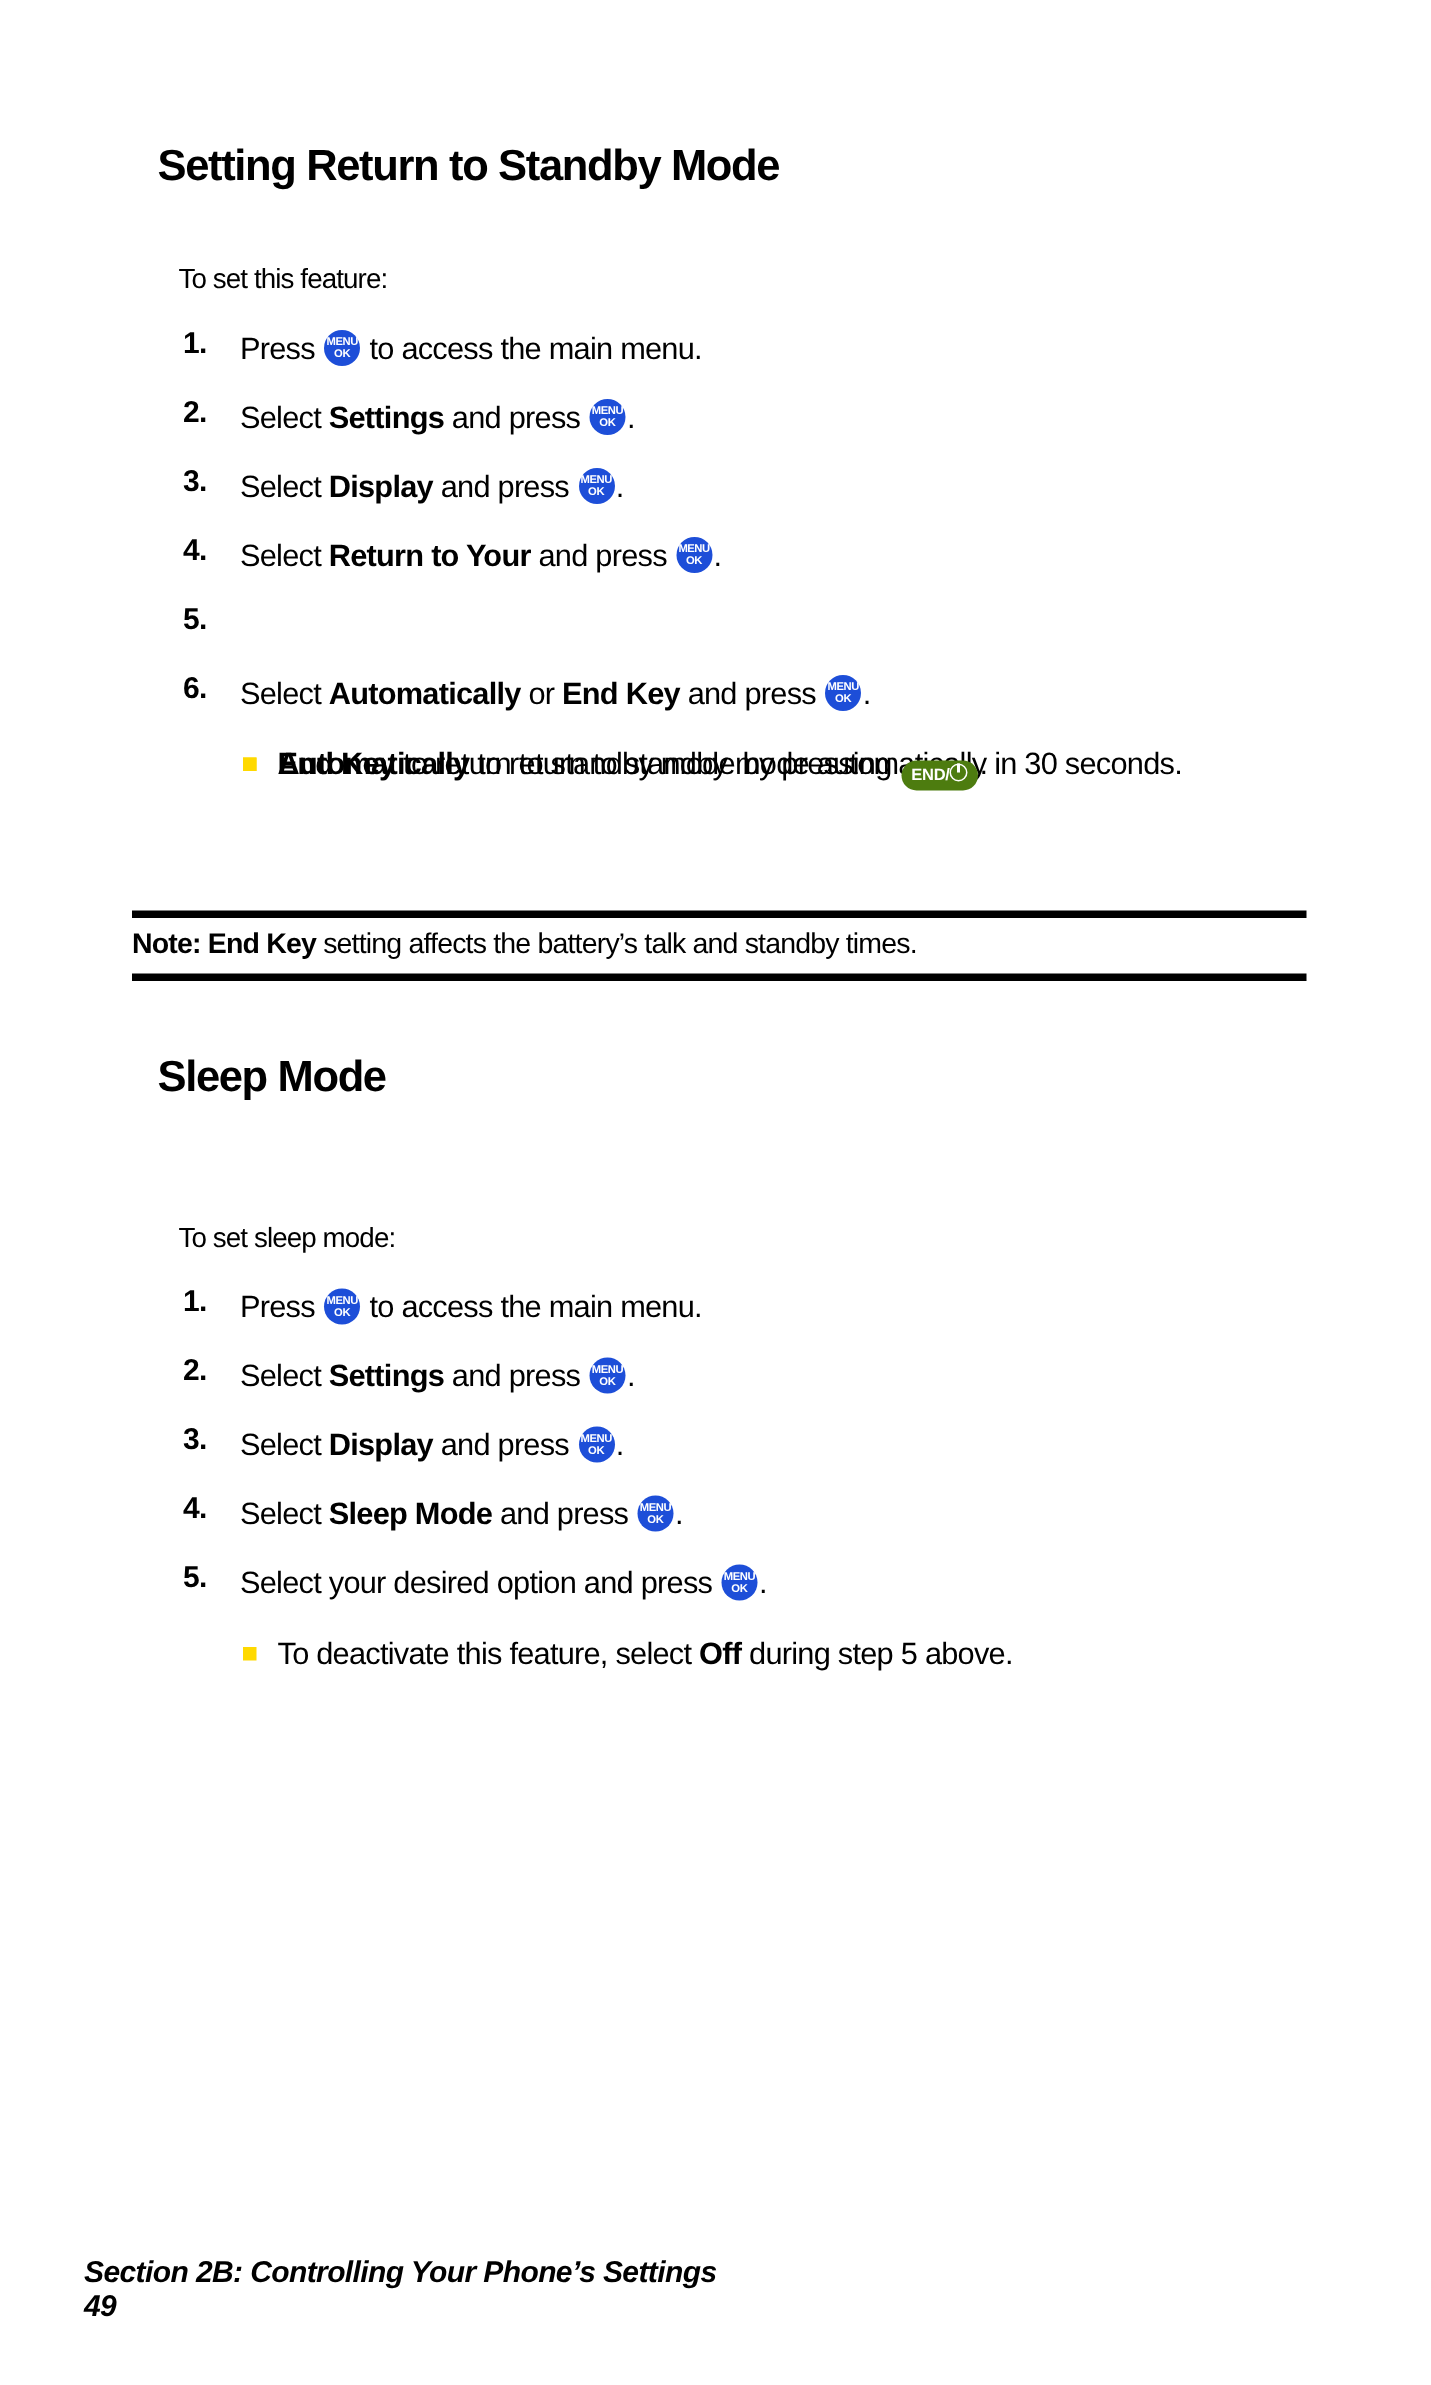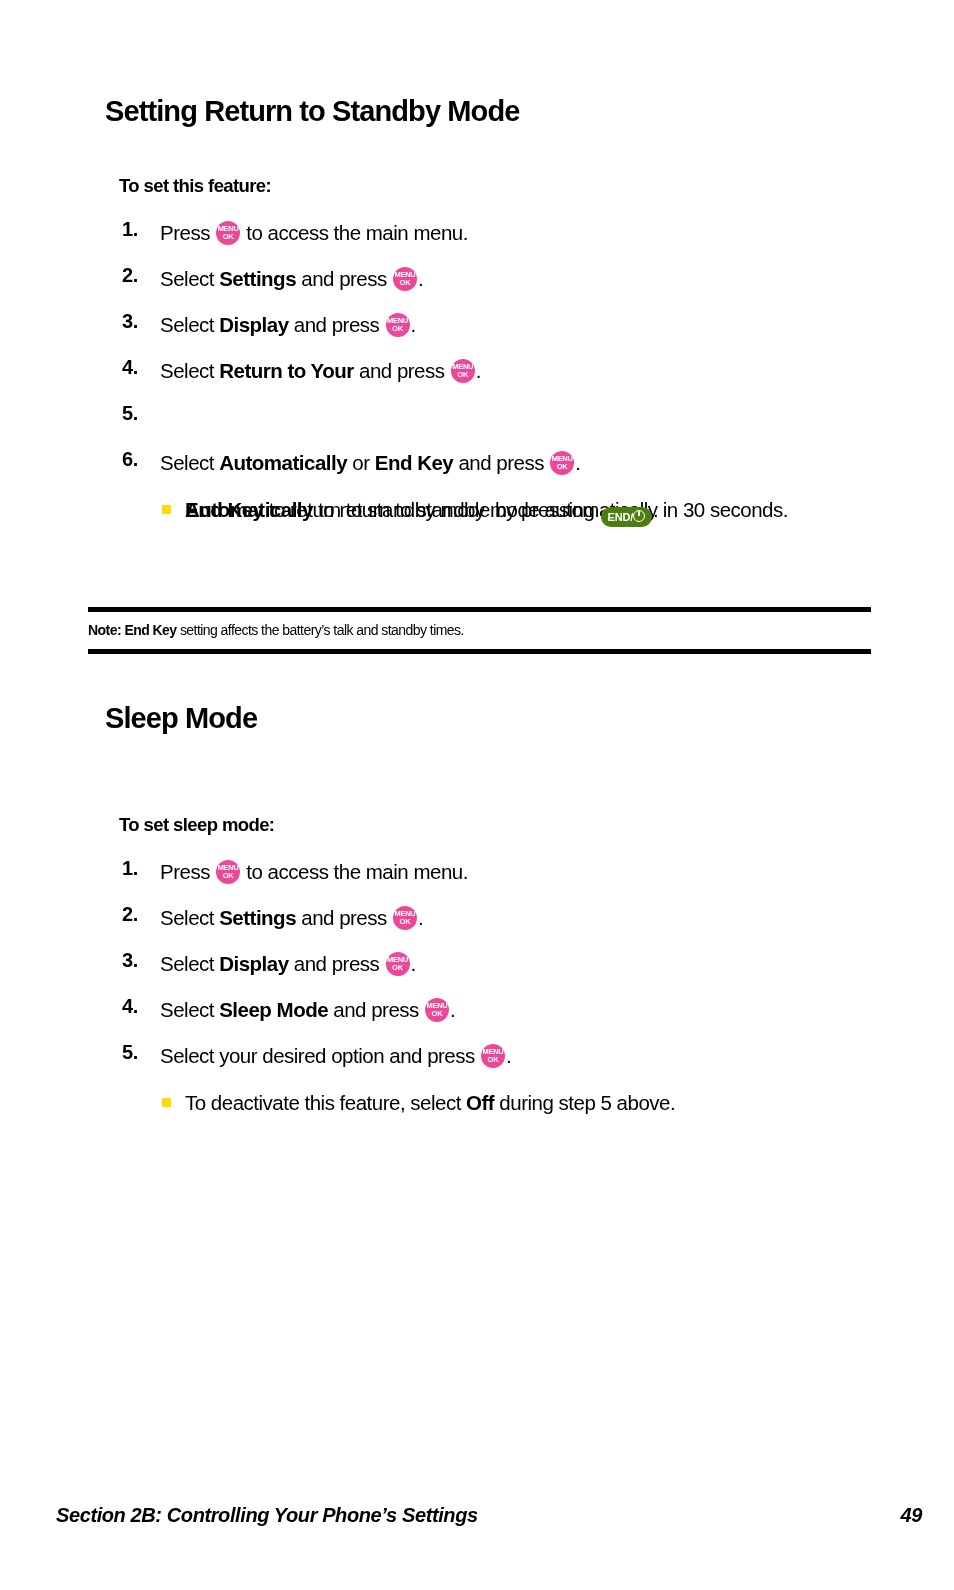--- a/index.html
+++ b/index.html
@@ -45,21 +45,21 @@
     line-height: 30px;
     letter-spacing: -0.55px;
   }
   #intro-standby { top: 128px; }
   #intro-sleep   { top: 735px; }
 
   
   .lead-label {
     position: absolute;
     left: 107px;
-    font-weight: bold;
+    font-weight: normal;
     font-size: 18.5px;
     letter-spacing: -0.6px;
     white-space: nowrap;
   }
   #label-standby { top: 175px; }
   #label-sleep   { top: 814px; }
 
   
   .steps {
     position: absolute;
@@ -126,34 +126,34 @@
   .note-box {
     position: absolute;
     left: 76px;
     top: 607px;
     width: 783px;
     border-top: 5px solid #000;
     border-bottom: 5px solid #000;
     padding: 7px 0 8px 0;
   }
   .note-text {
-    font-size: 14px;
+    font-size: 19px;
     line-height: 22px;
     letter-spacing: -0.55px;
   }
   .note-text b { font-weight: bold; }
 
   
   .key-menu {
     display: inline-block;
     vertical-align: -5px;
     width: 24px;
     height: 24px;
     border-radius: 50%;
-    background: #ec4899;
+    background: #1d4ed8;
     color: #fff;
     position: relative;
     margin: 0 1px;
   }
   .key-menu .km-top {
     position: absolute;
     left: 0; right: 0;
     top: 3.5px;
     text-align: center;
     font-size: 7.5px;
@@ -210,20 +210,21 @@
 
   
   .footer {
     position: absolute;
     left: 44px;
     top: 1504px;
     width: 866px;
     display: flex;
     justify-content: space-between;
     align-items: baseline;
+    flex-direction: column;
   }
   .footer-left, .footer-right {
     font-weight: bold;
     font-style: italic;
     font-size: 20px;
     letter-spacing: -0.4px;
     white-space: nowrap;
   }
 </style>
 </head>

